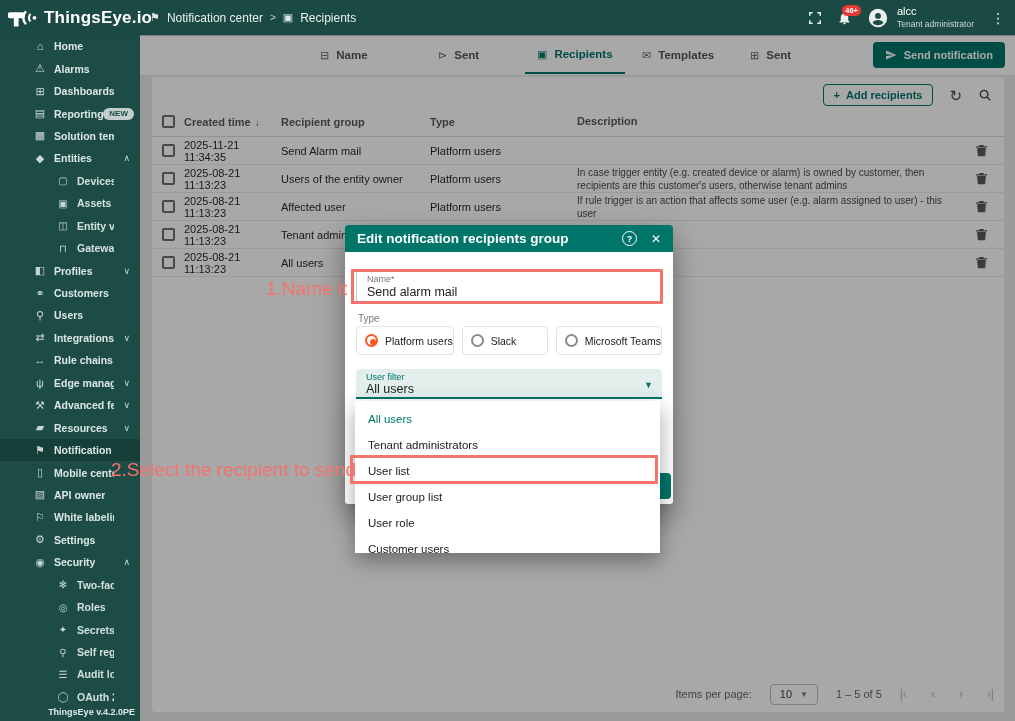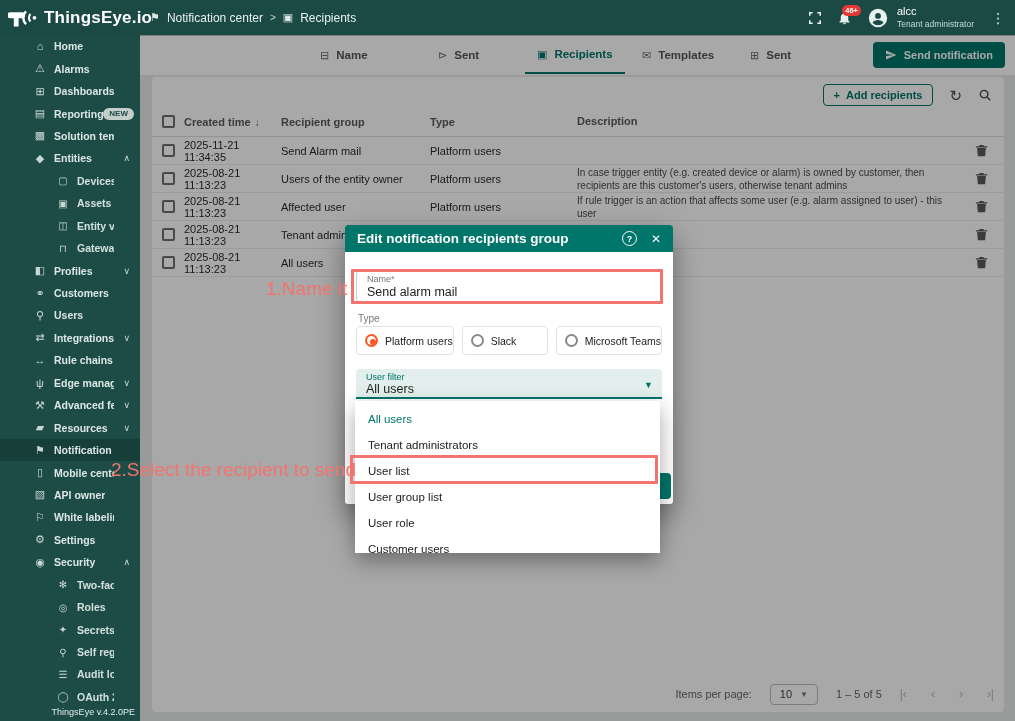--- a/index.html
+++ b/index.html
@@ -31,21 +31,21 @@
   .side-item { position:relative; height:22.45px; flex:none; display:flex; align-items:center;
                padding-left:32px; padding-right:26px; color:#dce7e5; font-size:10.5px; font-weight:bold; cursor:pointer; }
   .side-item.sub { padding-left:55px; color:#d3e0dd; }
   .side-item.selected { background:#163f39; }
   .s-icon { position:absolute; left:32px; width:16px; font-size:11px; font-weight:normal; color:#c6d6d3; text-align:center; }
   .side-item.sub .s-icon { left:55px; font-size:10px; }
   .s-label { margin-left:22px; white-space:nowrap; overflow:hidden; }
   .s-badge { position:absolute; right:6px; background:#c3cecb; color:#1b4a44; font-size:8px; font-weight:bold;
              border-radius:8px; padding:1.5px 6px; }
   .s-chev { position:absolute; right:10px; font-size:9px; color:#c6d6d3; font-weight:normal; }
-  .side-version { position:absolute; right:5px; bottom:4px; font-size:9px; font-weight:normal; color:#dfeae8;margin-left:44px; }
+  .side-version { position:absolute; right:5px; bottom:4px; font-size:9px; font-weight:bold; color:#dfeae8;margin-left:44px; }
 
   
   .content { position:absolute; left:140px; top:35px; width:875px; height:686px; background:#e9ebeb; }
   .tabsbar { position:absolute; left:0; top:0; width:875px; height:40px; background:#ffffff; }
   .tab { position:absolute; top:1px; height:38px; display:flex; align-items:center; gap:7px; padding:0 12px;
          font-size:11.5px; font-weight:bold; color:#565656; cursor:pointer; }
   .tab .t-icon { font-size:11px; color:#6d6d6d; font-weight:normal; }
   .tab.active { color:#00756a; border-bottom:2px solid #00756a; }
   .tab.active .t-icon { color:#00756a; }
   .send-btn { position:absolute; right:10px; top:7px; height:26px; display:flex; align-items:center; gap:7px;

